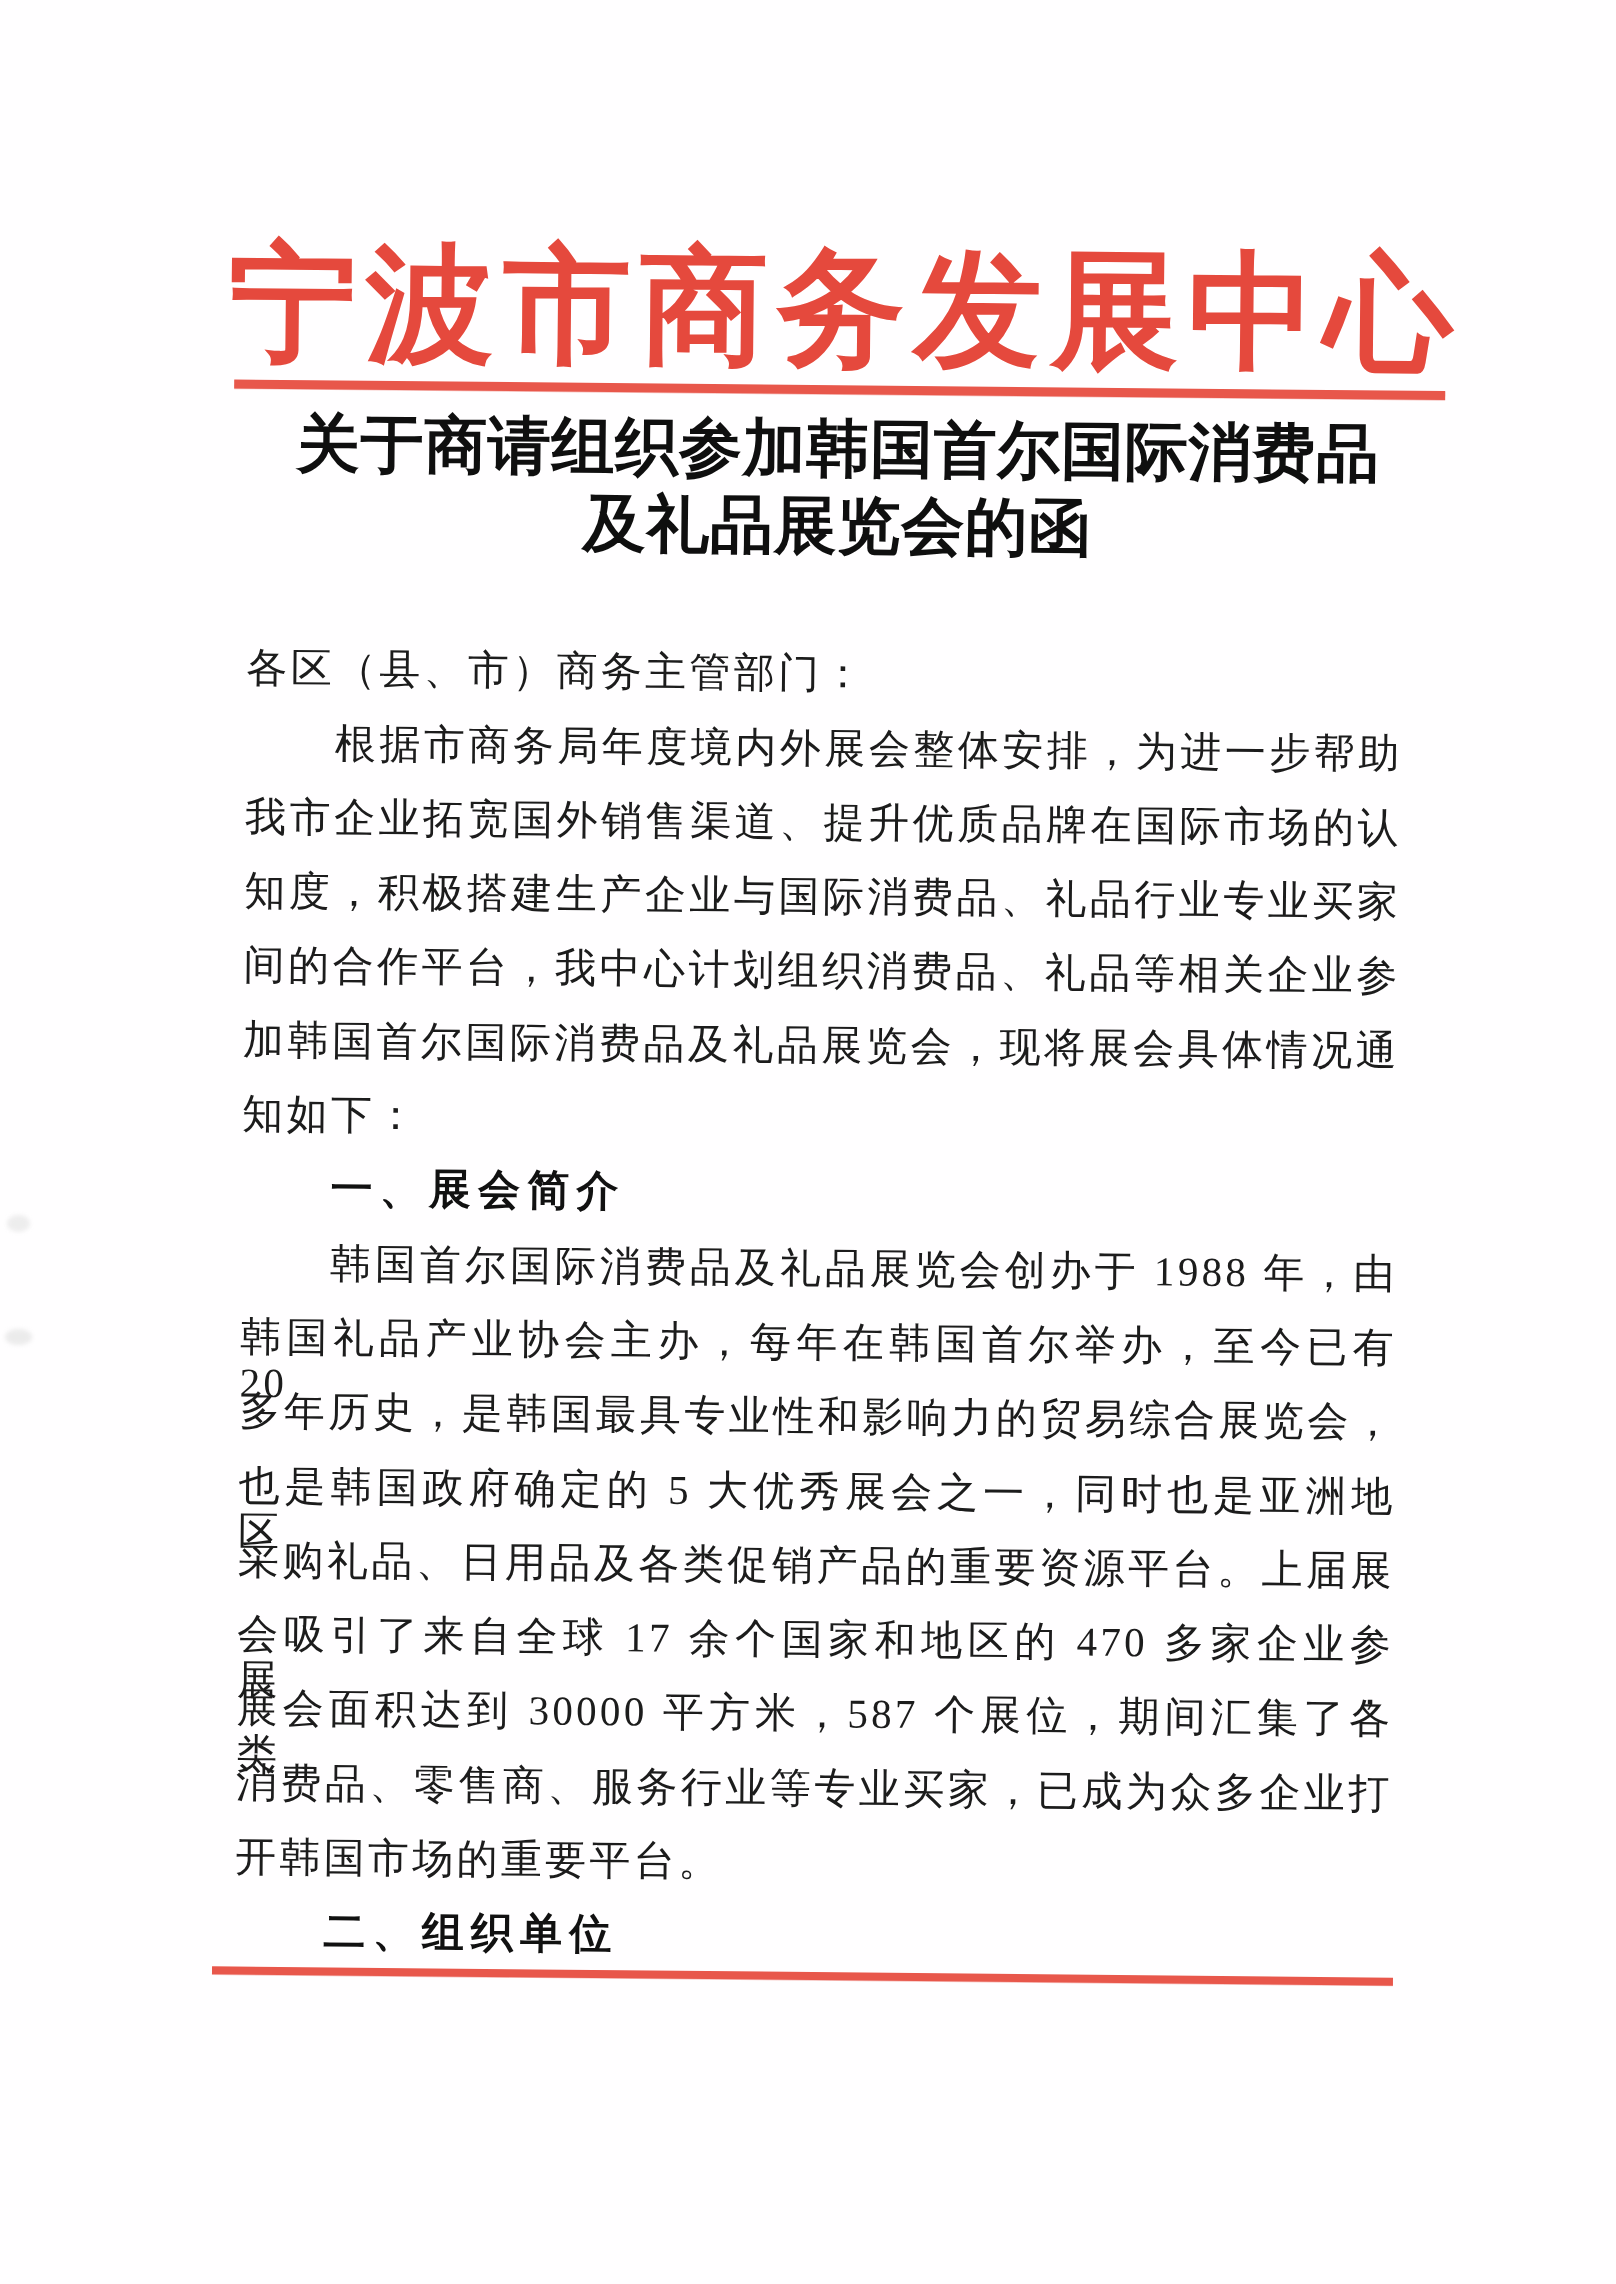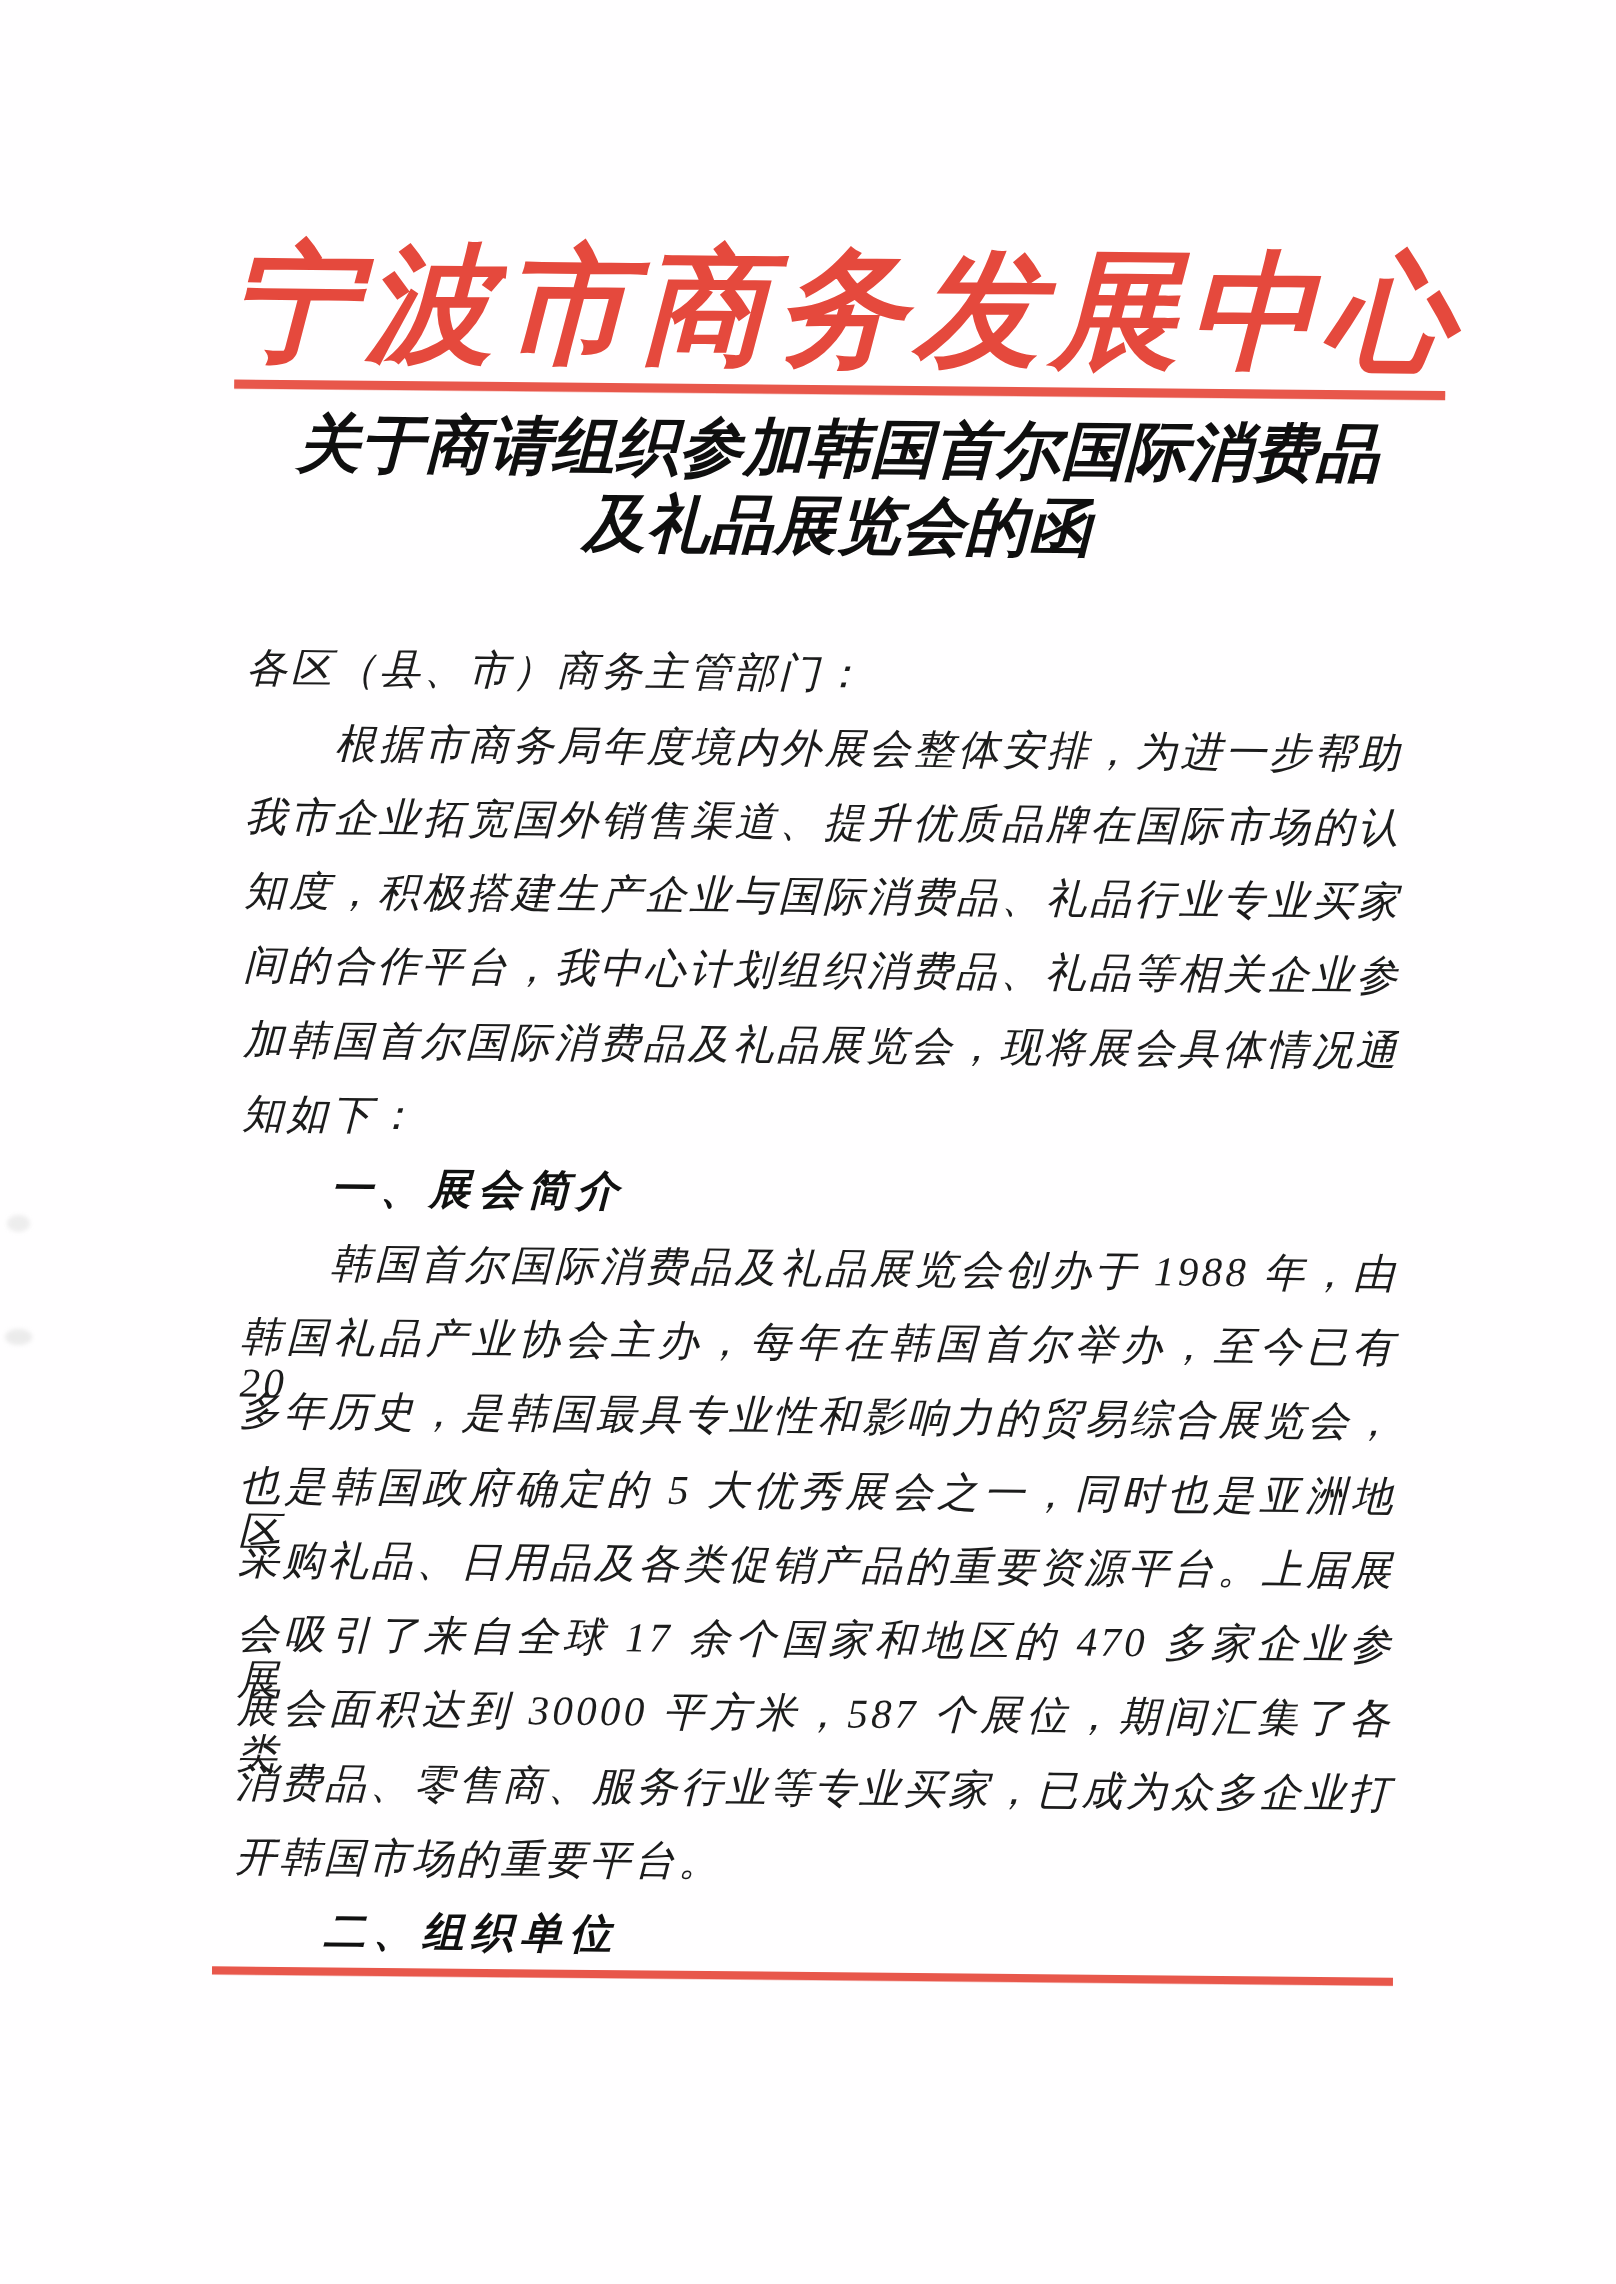--- a/index.html
+++ b/index.html
@@ -3,21 +3,20 @@
 <meta charset="utf-8">
 <style>
   html, body { margin: 0; padding: 0; background: #ffffff; }
   .page {
     position: relative;
     width: 1616px;
     height: 2284px;
     background: #fffeff;
     overflow: hidden;
     font-family: "Liberation Serif", "DejaVu Serif", serif;
-    font-style: italic;
   }
   
   .skew {
     position: absolute;
     inset: 0;
     transform: rotate(0.55deg);
     transform-origin: 808px 1140px;
   }
   .org-name {
     position: absolute;

